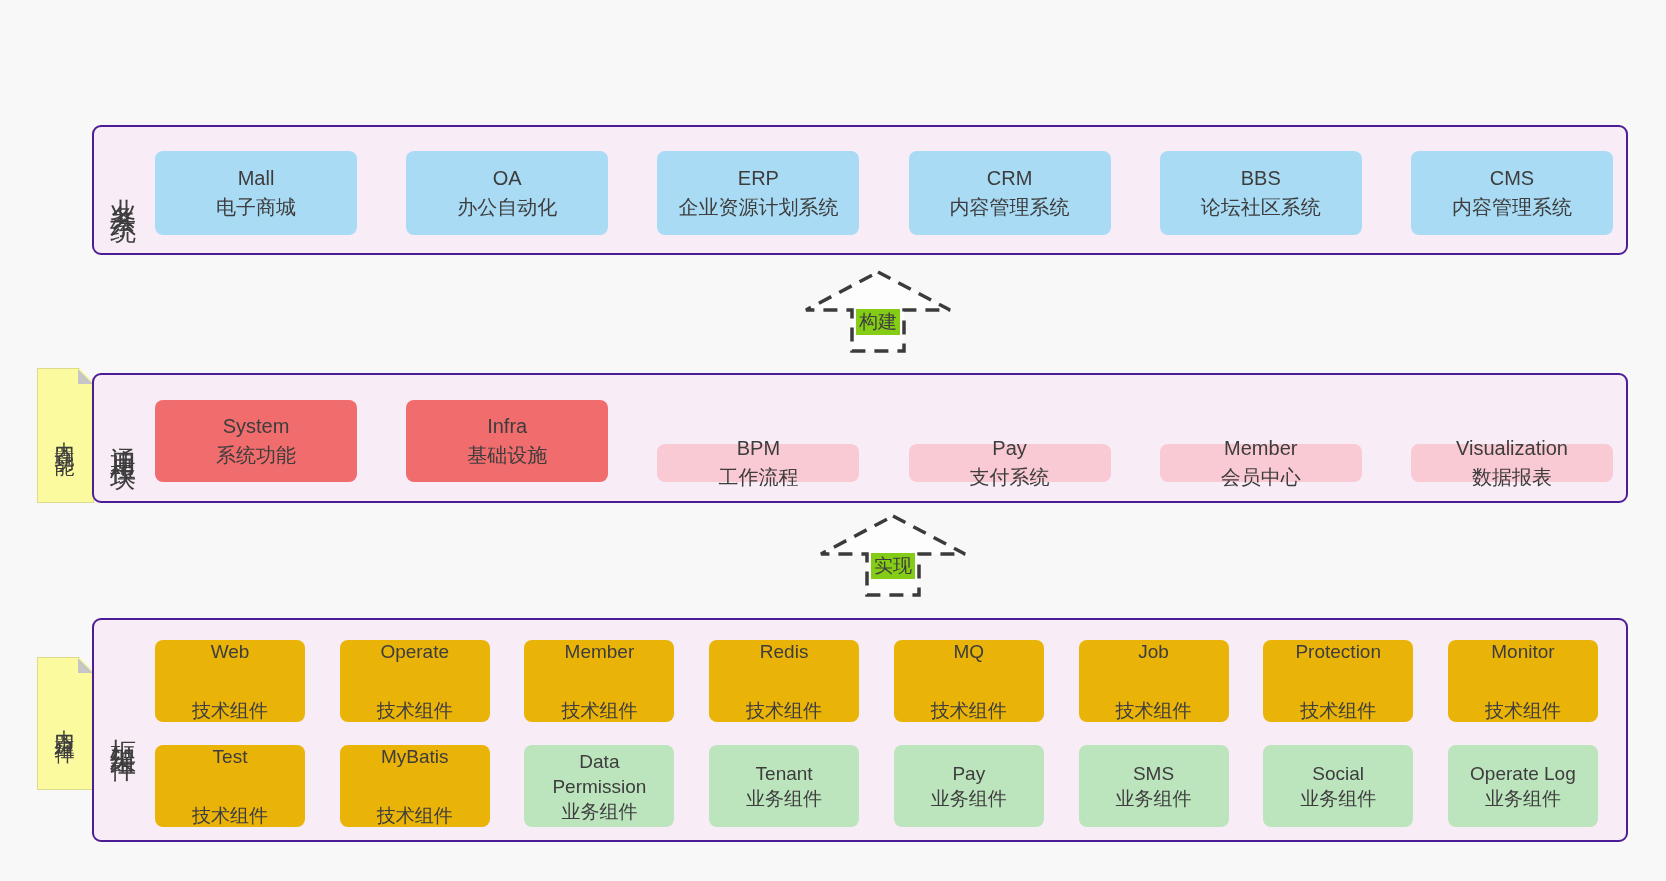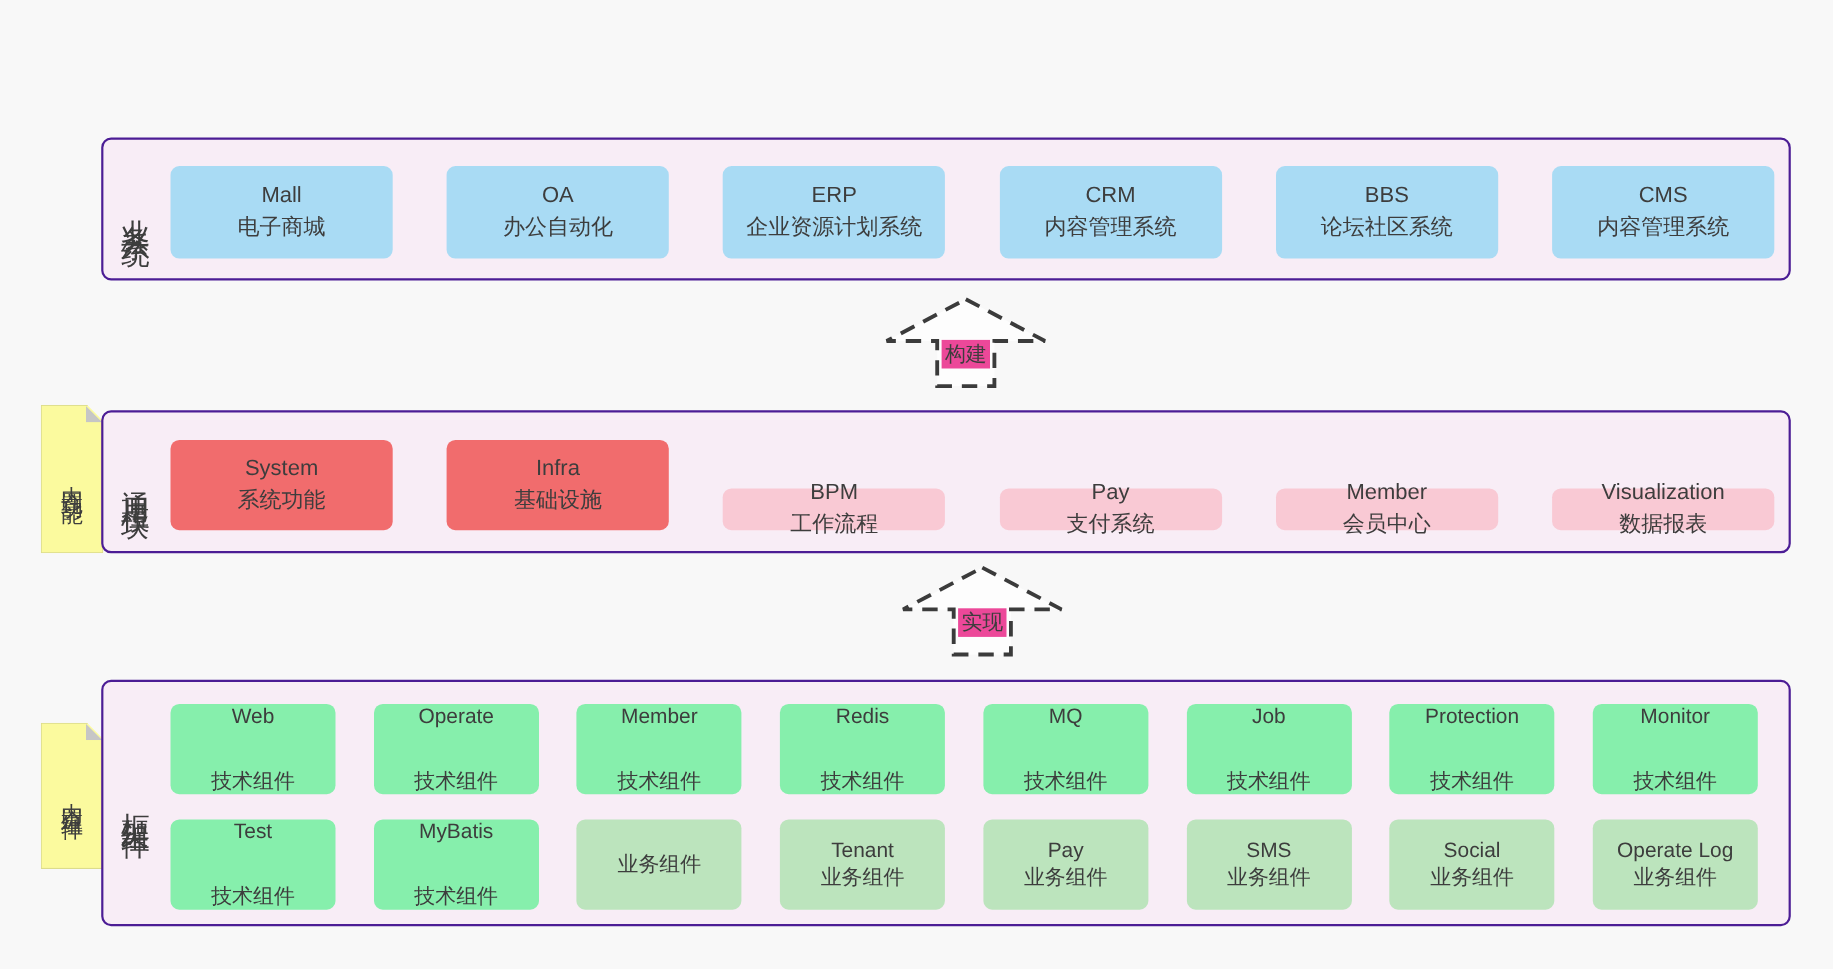--- a/index.html
+++ b/index.html
@@ -53,30 +53,30 @@
     justify-content:center; align-items:center; text-align:center;
     box-sizing:border-box; padding:2px 8px;
   }
   .wide  { width:202px; }
   .small { width:150px; padding:2px 10px; }
   .wide  .bt { font-size:20px; line-height:29px; }
   .small .bt { font-size:19px; line-height:25px; }
   .blue   { background:#a9dbf4; }
   .red    { background:#f16c6d; }
   .pink   { background:#f9c9d4;margin-top:44px; }
-  .green  { background:#86efac;gap:34px; }
+  .green  { background:#eab308;gap:34px; }
   .lgreen { background:#bce4bd; }
   
   .arrow { position:absolute; width:150px; height:88px; z-index:1; }
   #arrow-build     { left:803px; top:267px; }
   #arrow-implement { left:818px; top:511px; }
   .arrow svg { position:absolute; inset:0; }
   .arrow-label {
     position:absolute; left:50%; top:42px; transform:translateX(-50%);
-    background:#ec4899; padding:0 3px; font-size:19px; color:#3d3d3d;
+    background:#84cc16; padding:0 3px; font-size:19px; color:#3d3d3d;
     white-space:nowrap;
   }
 </style>
 </head>
 <body>
 
 <div class="note" id="note-modules">
   <div class="note-fold"></div>
   <div class="center-wrap">
     <span class="v-text">内置功能</span>
@@ -209,20 +209,21 @@
   <div class="box-row" id="fw-row-2">
     <div class="box small green">
       <div class="bt">Test</div>
       <div class="bt">技术组件</div>
     </div>
     <div class="box small green">
       <div class="bt">MyBatis</div>
       <div class="bt">技术组件</div>
     </div>
     <div class="box small lgreen">
+      <div class="bt">Data Permission</div>
       <div class="bt">业务组件</div>
     </div>
     <div class="box small lgreen">
       <div class="bt">Tenant</div>
       <div class="bt">业务组件</div>
     </div>
     <div class="box small lgreen">
       <div class="bt">Pay</div>
       <div class="bt">业务组件</div>
     </div>

